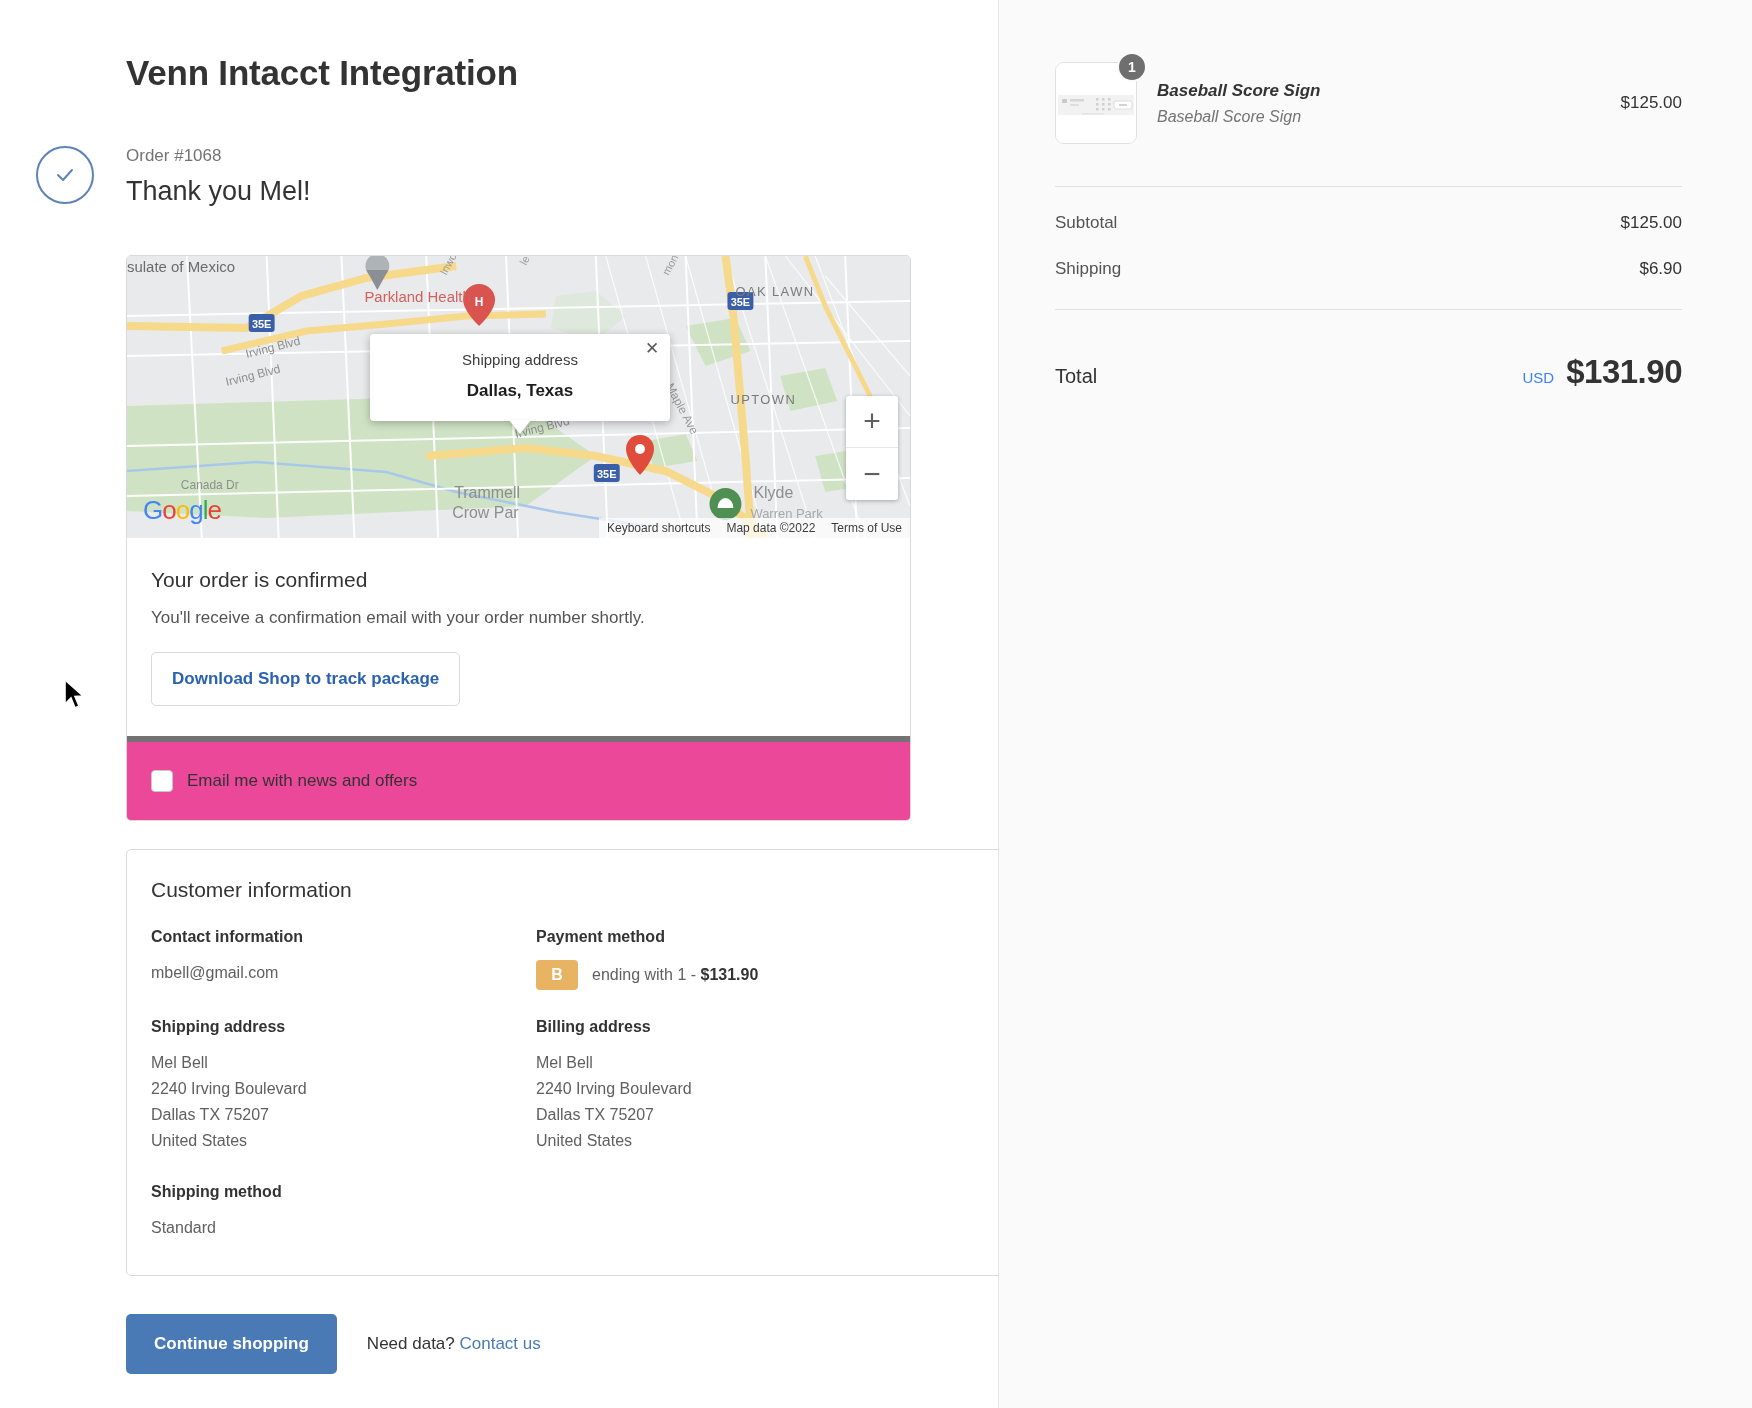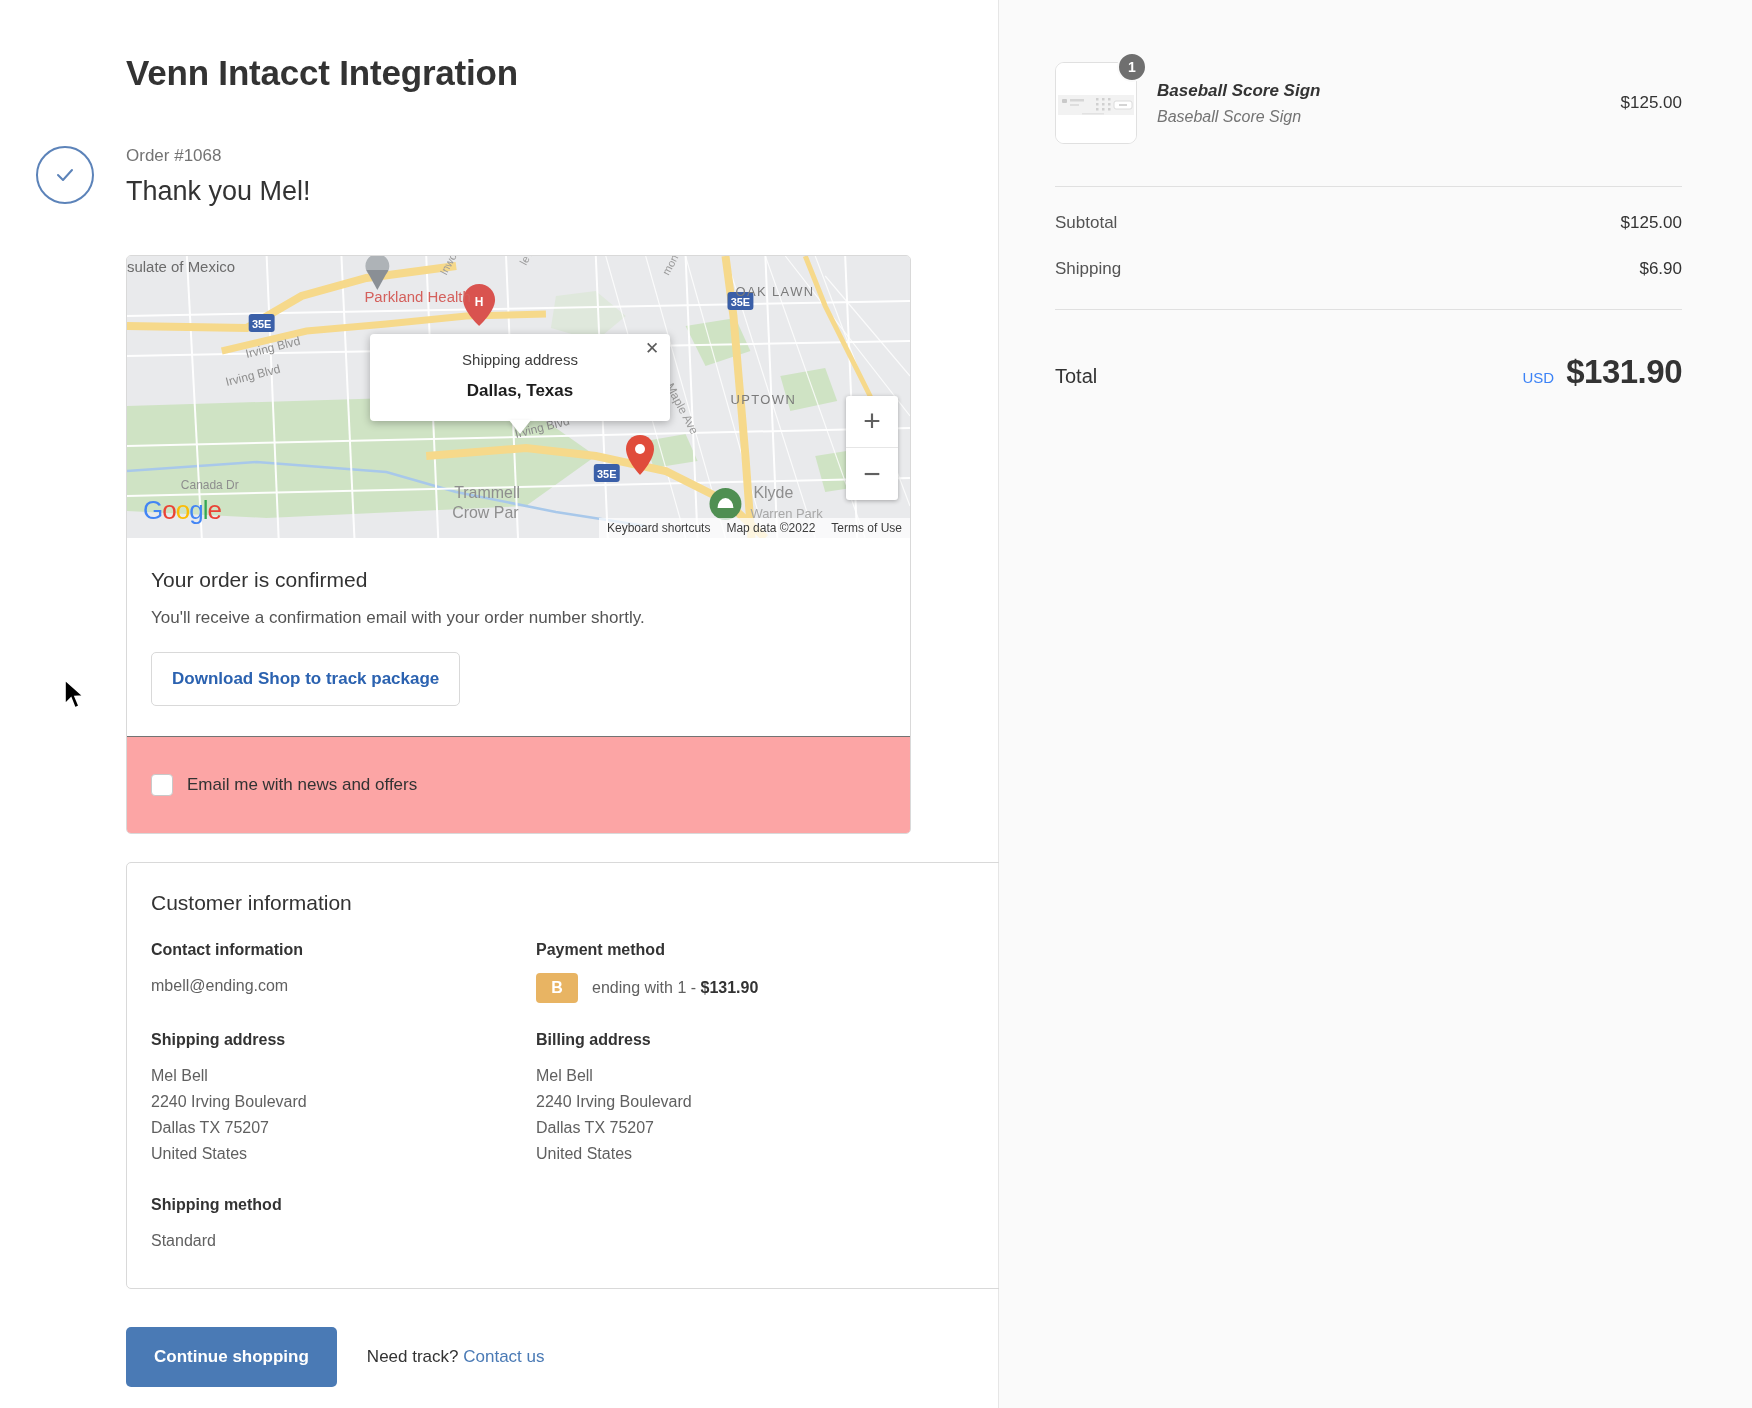--- a/index.html
+++ b/index.html
@@ -99,22 +99,22 @@
   .conf-body { padding: 30px 24px 30px 24px; }
   .conf-h { font-size: 21px; color: #333; font-weight: 400; }
   .conf-sub { font-size: 17px; color: #545454; margin-top: 16px; }
   .dl-btn {
     display: inline-block; margin-top: 24px;
     border: 1px solid #d9d9d9; border-radius: 5px;
     padding: 16px 20px; font-size: 17px; font-weight: bold;
     color: #2b62b0; background: #fff; cursor: pointer;
   }
   .news-row {
-    border-top: 1px solid #737373; background: #fca5a5;
-    padding: 37px 24px; display: flex; align-items: center; gap: 14px;
+    border-top: 6px solid #737373; background: #ec4899;
+    padding: 28px 24px; display: flex; align-items: center; gap: 14px;
   }
   .cb {
     width: 22px; height: 22px; border: 1px solid #c9c9c9;
     border-radius: 4px; background: #fff; flex: none; cursor: pointer;
   }
   .news-row label { font-size: 17px; color: #333; cursor: pointer; }
 
   
   .cust-card {
     margin-top: 28px; width: 909px;
@@ -337,21 +337,21 @@
           <label>Email me with news and offers</label>
         </div>
       </div>
 
       <div class="cust-card">
         <div class="cust-h">Customer information</div>
 
         <div class="grid2">
           <div>
             <div class="blk-h">Contact information</div>
-            <div class="blk-t">mbell@ending.com</div>
+            <div class="blk-t">mbell@gmail.com</div>
           </div>
 
           <div>
             <div class="blk-h">Payment method</div>
             <div class="pay-row">
               <div class="pay-badge">B</div>
               <div class="pay-txt"><span>ending with 1 - </span><b>$131.90</b></div>
             </div>
           </div>
 
@@ -372,21 +372,21 @@
             <div class="blk-t" style="white-space:pre-line">Mel Bell
 2240 Irving Boulevard
 Dallas TX 75207
 United States</div>
           </div>
         </div>
       </div>
 
       <div class="actions">
         <button class="primary-btn">Continue shopping</button>
-        <div class="help"><span>Need track? </span><a>Contact us</a></div>
+        <div class="help"><span>Need data? </span><a>Contact us</a></div>
       </div>
 
     </div>
 
     <svg class="cursor" width="26" height="34" viewBox="0 0 26 34">
       <path d="M3,2 L3,26 L9,20 L13,30 L17,28 L13,18.5 L21,18 Z" fill="#000" stroke="#fff" stroke-width="1.6"></path>
     </svg>
   </div>
 
   <div class="right-col">

